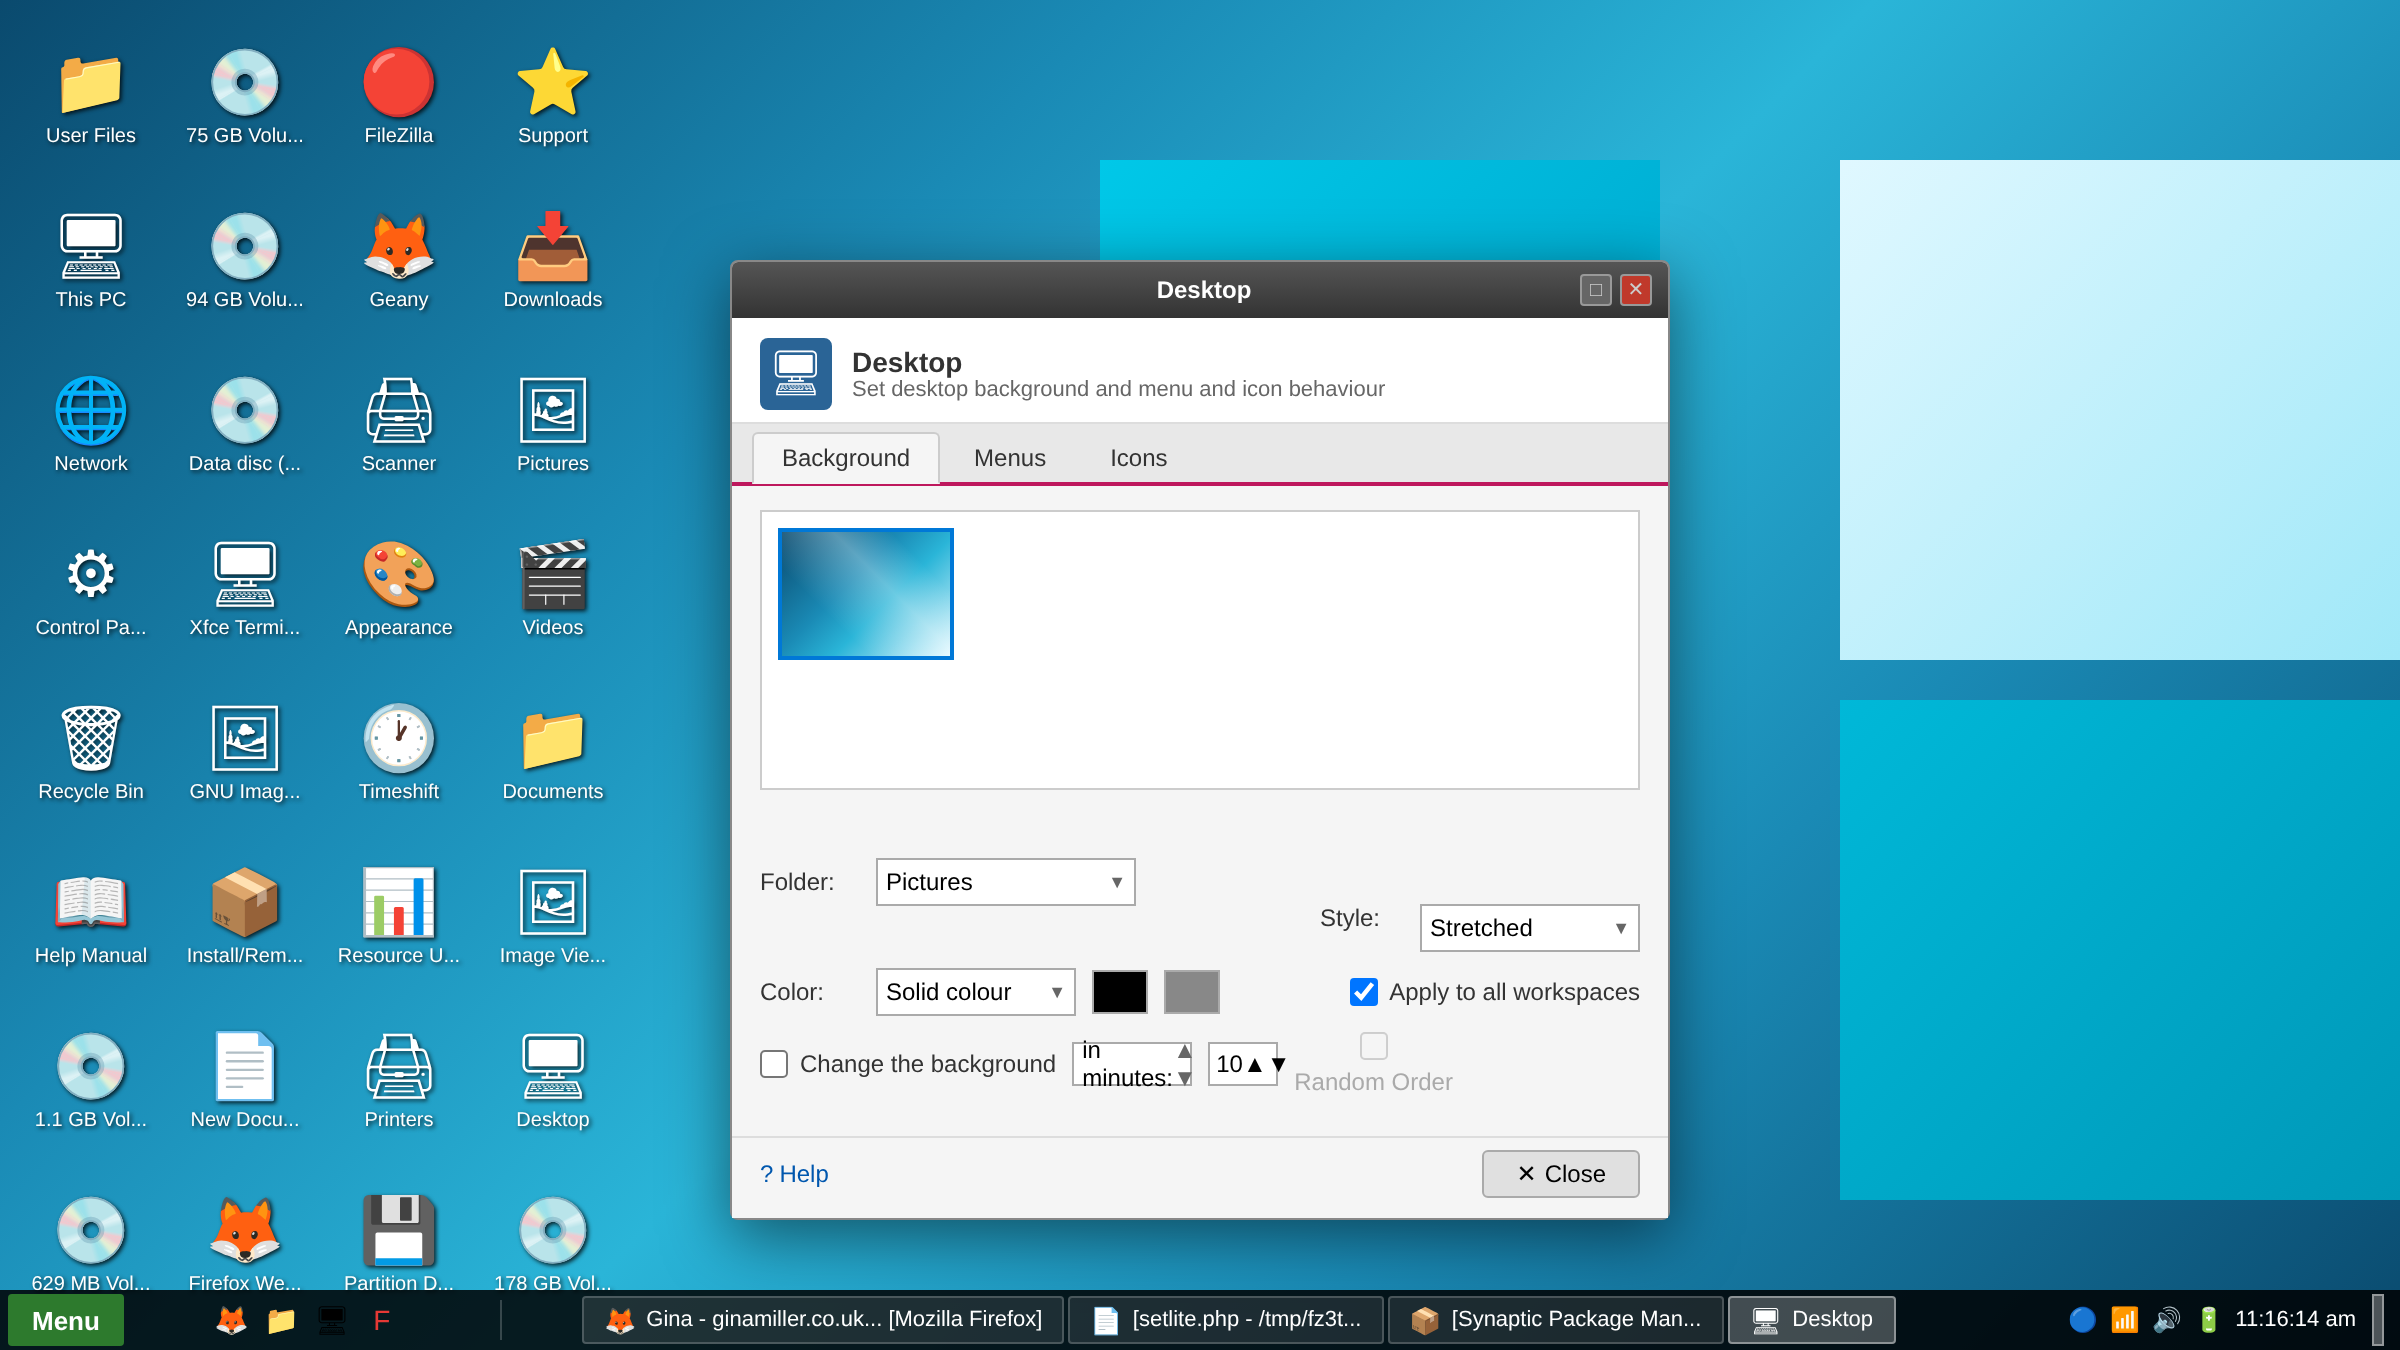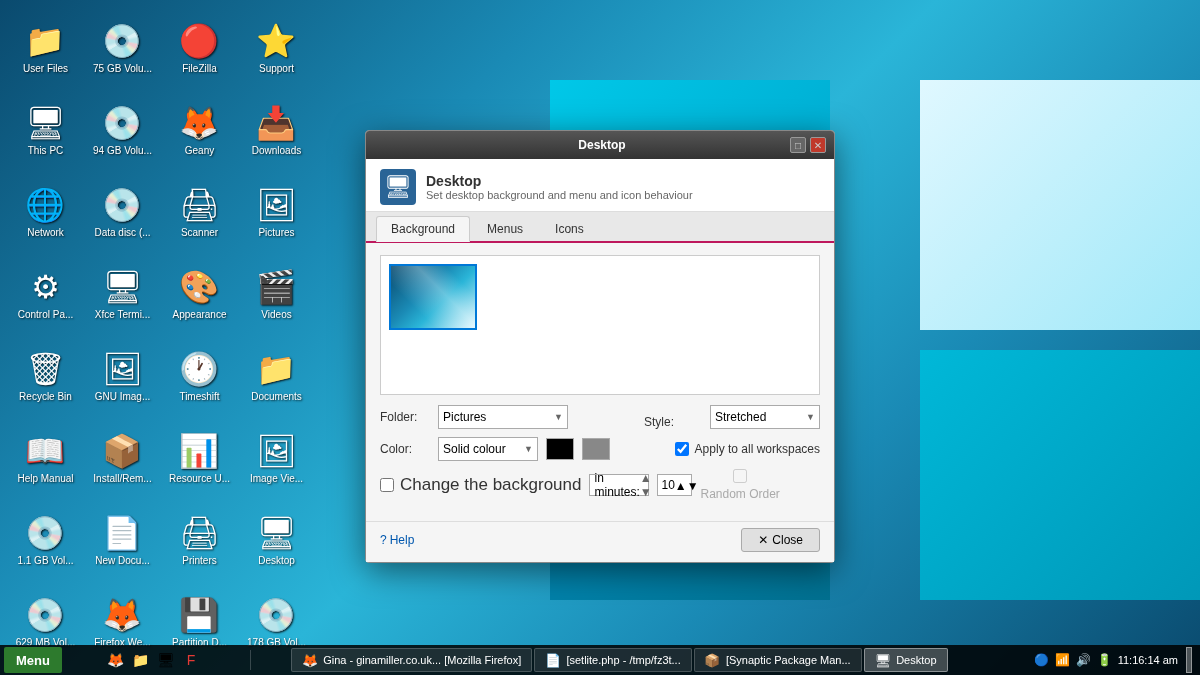--- a/index.html
+++ b/index.html
@@ -240,22 +240,23 @@
     }
     .dialog-select span { font-size: 12px; }
     .dialog-select .caret { font-size: 9px; color: #666; margin-left: 6px; }
     .folder-select { min-width: 130px; }
     .style-select { min-width: 110px; }
     .color-select { min-width: 100px; }
 
     .style-right {
       margin-left: auto;
       display: flex;
-      align-items: flex-end;
-      gap: 16px;
+      align-items: flex-start;
+      gap: 0;
+      margin-top: 47px;
     }
     .style-label { font-size: 12px; color: #333; }
 
     .color-swatch {
       width: 28px;
       height: 22px;
       border: 1px solid #aaa;
       cursor: pointer;
     }
     .color-swatch.black { background: #000; }
@@ -264,21 +265,21 @@
     .checkbox-row {
       display: flex;
       align-items: center;
       gap: 6px;
     }
     .checkbox-row input[type=checkbox] {
       width: 14px;
       height: 14px;
       cursor: pointer;
     }
-    .checkbox-row label { font-size: 17px; color: #333; }
+    .checkbox-row label { font-size: 12px; color: #333; }
 
     .apply-checkbox-row {
       display: flex;
       align-items: center;
       gap: 6px;
     }
     .apply-checkbox-row input[type=checkbox] {
       width: 14px;
       height: 14px;
       cursor: pointer;

